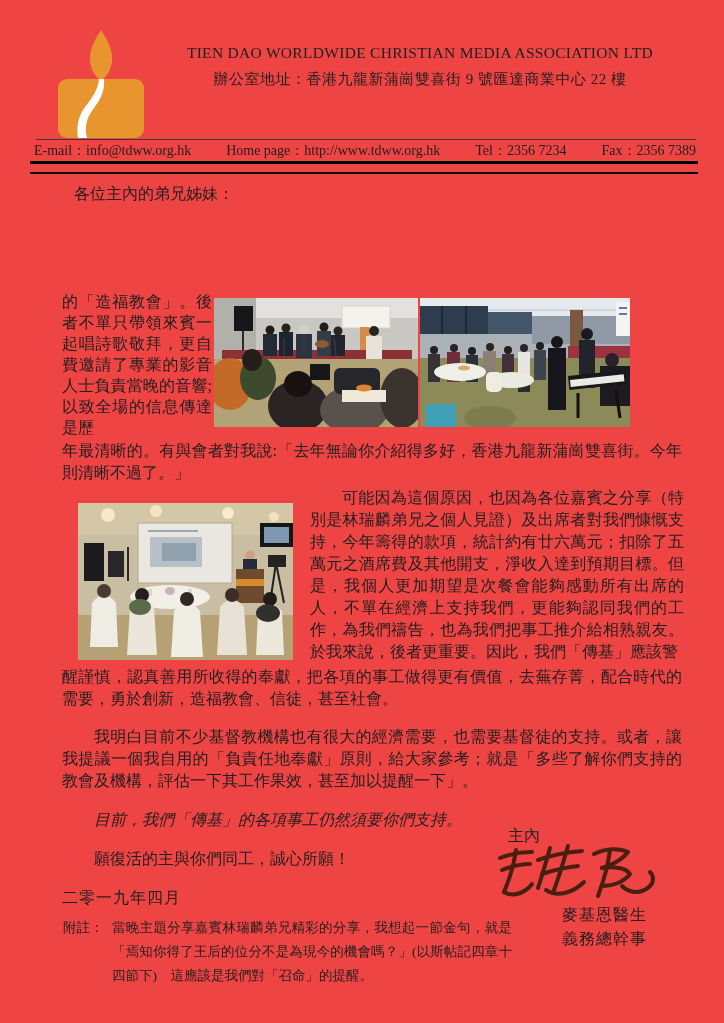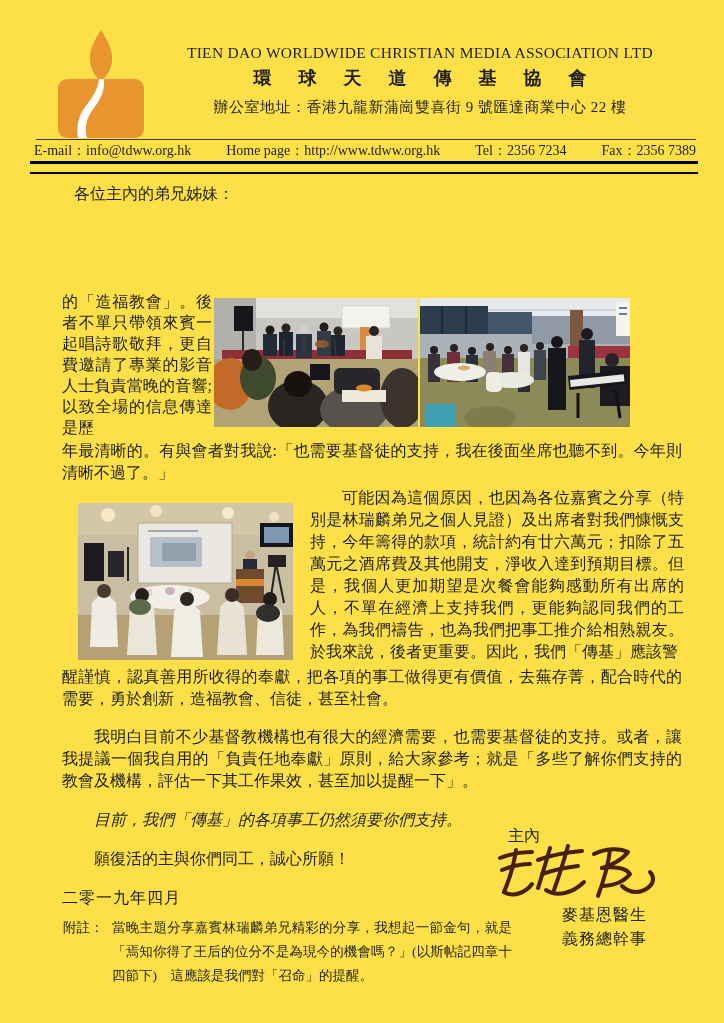--- a/index.html
+++ b/index.html
@@ -1,19 +1,19 @@
 <!DOCTYPE html>
 <html style="--logo_orange: #E9952F; --text_ink: #1F1F1F; --signature_ink: #49200F; --rule_black: #000000;"><head>
 <meta charset="utf-8">
 <style>
   html,body{margin:0;padding:0;background:#ffffff;}
   .page{
     position:relative;
     width:724px;height:1023px;
-    background:#fde047;
+    background:#ef4444;
     font-family:"Liberation Serif","DejaVu Serif",serif;
     color:#1f1f1f;
     overflow:hidden;
   }
   .abs{position:absolute;}
 
   
   .header-text{left:140px;top:44px;width:560px;text-align:center;}
   .title-en{font-size:15.5px;letter-spacing:0.3px;white-space:nowrap;}
   .title-zh{font-size:18px;font-weight:700;letter-spacing:27px;padding-left:27px;margin-top:4px;white-space:nowrap;}
@@ -65,39 +65,38 @@
 <div class="page">
 
   <svg class="abs logo" viewBox="0 0 94 110" aria-hidden="true">
     <path d="M47,2 C55,14 59,24 58,33 C57,43 52,49 47,53 C42,49 37,43 36,33 C35,24 39,14 47,2 Z" fill="var(--logo_orange,#E9952F)"></path>
     <rect x="4" y="51" width="86" height="59" rx="9" fill="var(--logo_orange,#E9952F)"></rect>
     <path d="M45,51 C44,62 38,70 31,79 C25,87 22,97 24,110 L33,110 C30,98 33,89 40,80 C47,71 51,62 50,51 Z" fill="#ffffff"></path>
   </svg>
 
   <div class="abs header-text">
     <div class="title-en">TIEN DAO WORLDWIDE CHRISTIAN MEDIA ASSOCIATION LTD</div>
-    <div class="title-zh">環球天道傳基協會</div>
     <div class="addr">辦公室地址：香港九龍新蒲崗雙喜街 9 號匯達商業中心 22 樓</div>
   </div>
 
   <div class="abs rule-thin"></div>
 
   <div class="abs contact-bar">
     <span>E-mail：info@tdww.org.hk</span>
     <span>Home page：http://www.tdww.org.hk</span>
     <span>Tel：2356 7234</span>
     <span>Fax：2356 7389</span>
   </div>
 
   <div class="abs rule-double"></div>
 
   <div class="abs salutation">各位主內的弟兄姊妹：</div>
 
   <div class="abs body-text para1b">的「造福教會」。後者不單只帶領來賓一起唱詩歌敬拜，更自費邀請了專業的影音人士負責當晚的音響;以致全場的信息傳達是歷</div>
-  <div class="abs body-text para1c">年最清晰的。有與會者對我說:「也需要基督徒的支持，我在後面坐席也聽不到。今年則清晰不過了。」</div>
+  <div class="abs body-text para1c">年最清晰的。有與會者對我說:「去年無論你介紹得多好，香港九龍新蒲崗雙喜街。今年則清晰不過了。」</div>
 
   <figure class="photo ph1L" style="margin:0">
     <svg viewBox="0 0 204 129" width="204" height="129">
       <rect x="0" y="0" width="204" height="129" fill="#c9c7c2"></rect>
       <rect x="0" y="0" width="204" height="20" fill="#e2e1dd"></rect>
       <rect x="0" y="0" width="42" height="82" fill="#b2b0aa"></rect>
       <rect x="128" y="8" width="48" height="22" fill="#f3f2ec" stroke="#d5d3cb"></rect>
       <rect x="146" y="29" width="9" height="30" fill="#d98a45"></rect>
       <rect x="8" y="52" width="190" height="9" fill="#8e3136"></rect>
 

